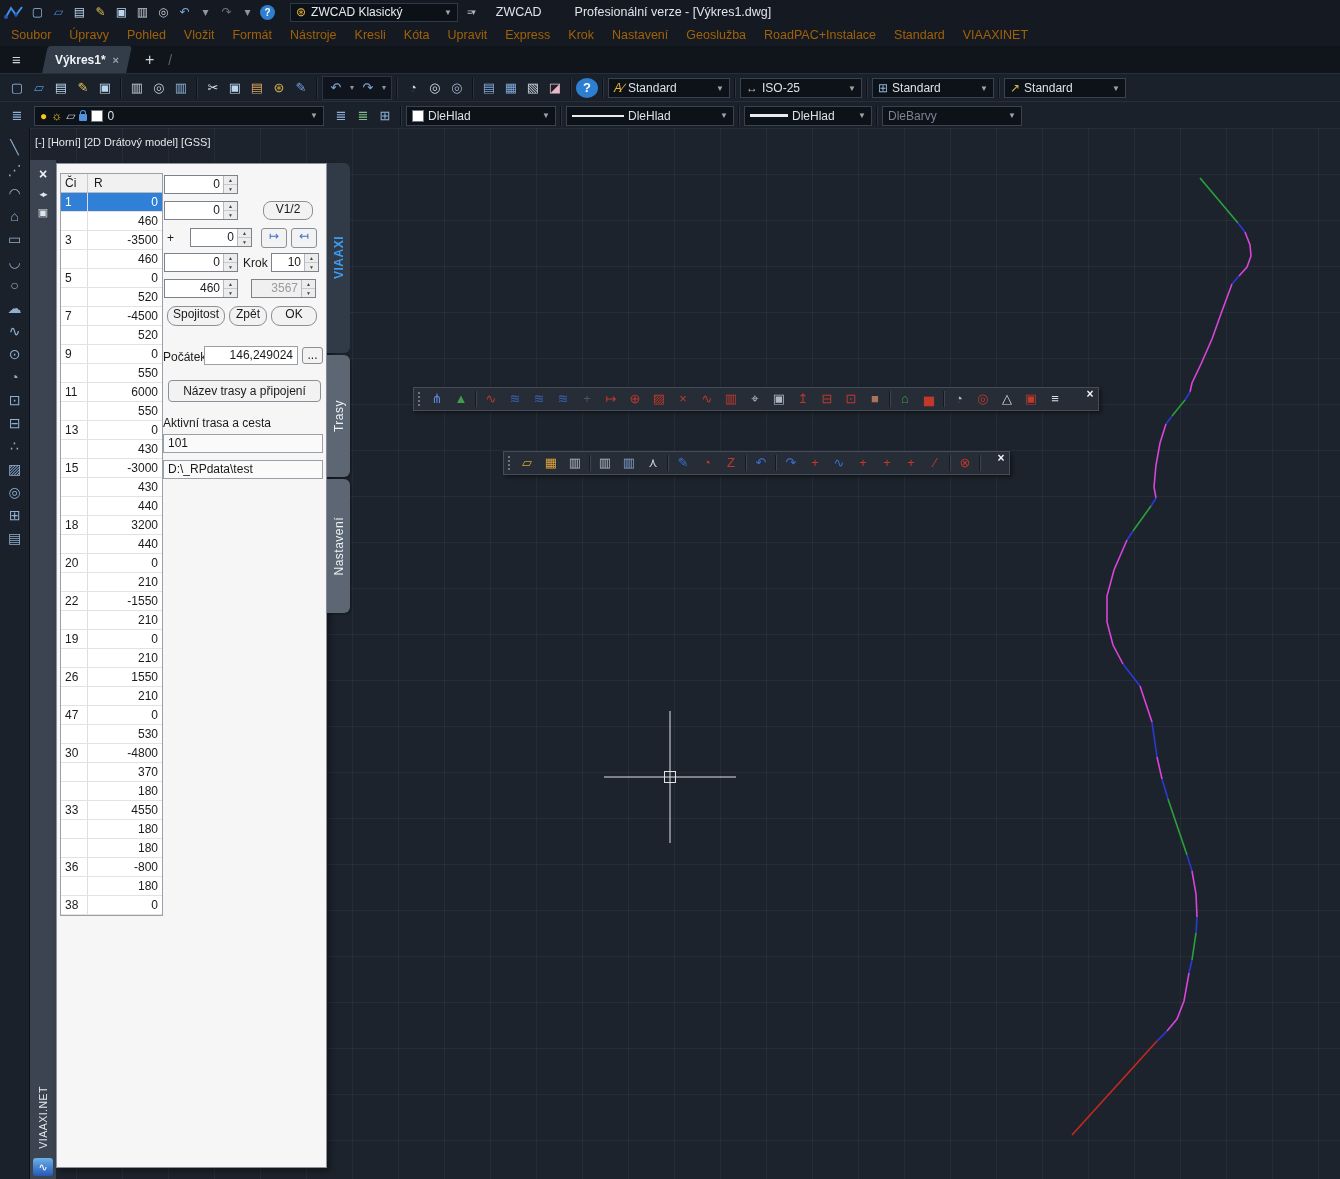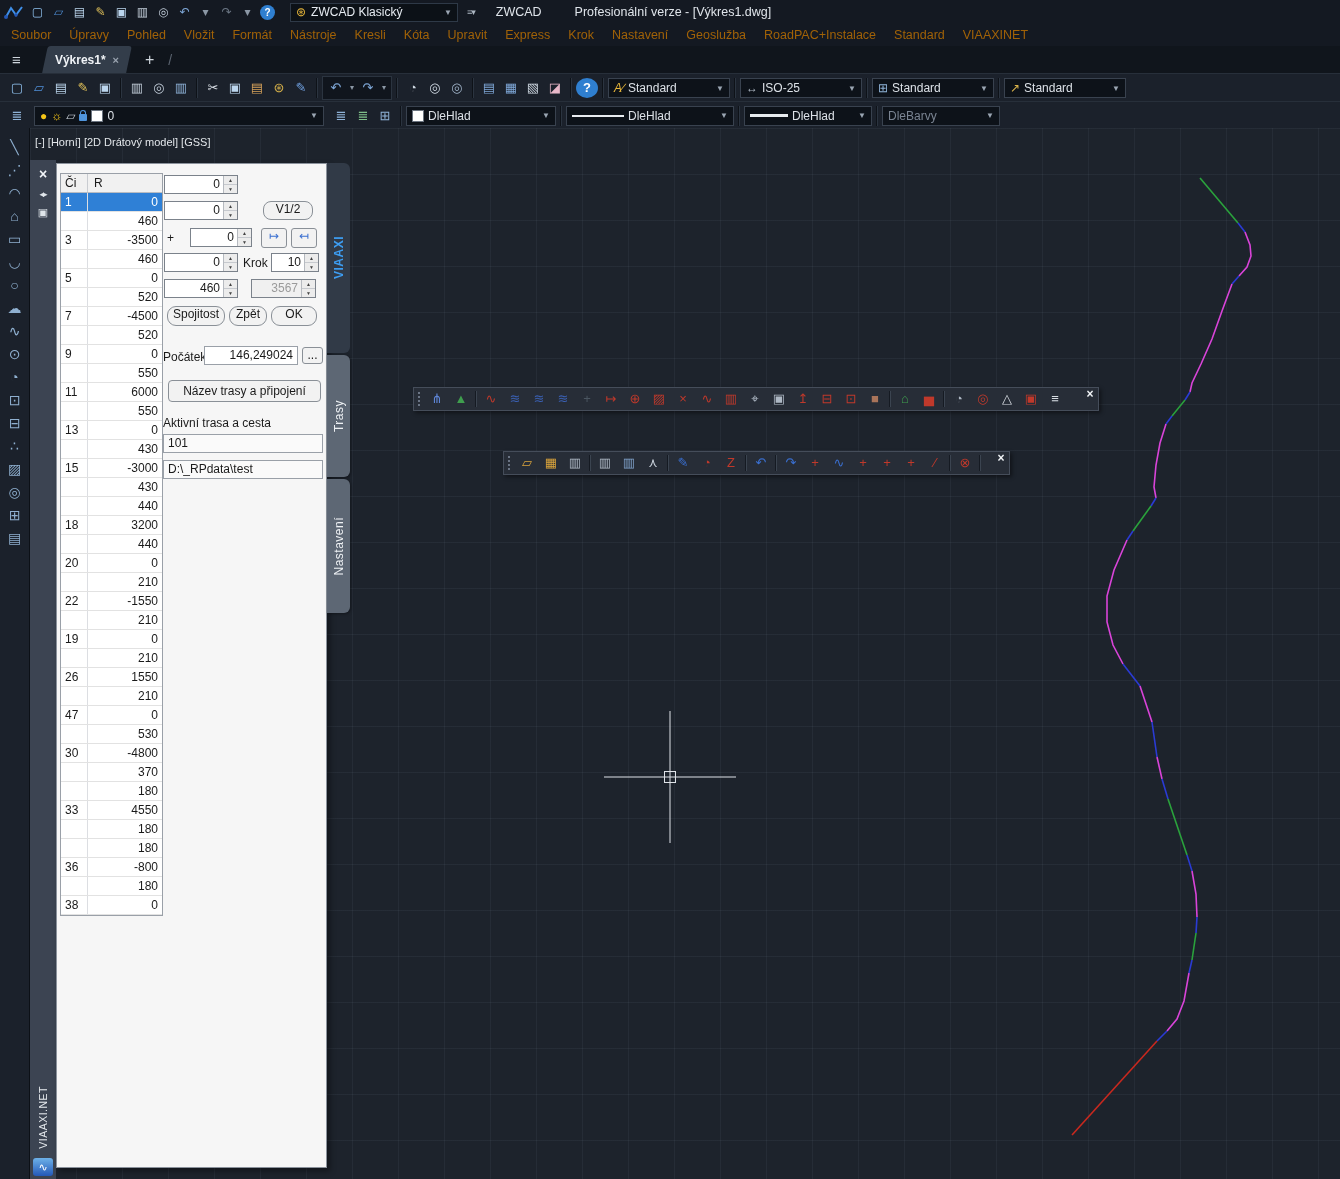--- a/index.html
+++ b/index.html
@@ -264,21 +264,21 @@
       <span>DleHlad</span>
       <span class="carr">▼</span>
     </div>
     <div class="tsep"></div>
     <div class="tcombo" style="width:128px;">
       <span class="lcombo-line thick" style="flex-basis:38px;"></span>
       <span>DleHlad</span>
       <span class="carr">▼</span>
     </div>
     <div class="tsep"></div>
-    <div class="tcombo" style="width:118px;color:#7a8492;">
+    <div class="tcombo" style="width:140px;color:#7a8492;">
       <span>DleBarvy</span>
       <span class="carr">▼</span>
     </div>
   </div>
 
   <div id="canvas">
     <svg id="cad" width="1310" height="1051" viewBox="30 128 1310 1051">
         <polyline points="1200,178 1238,223" fill="none" stroke="#2aa23c" stroke-width="1.6"></polyline>
         <polyline points="1238,223 1245,232" fill="none" stroke="#2a3bd4" stroke-width="1.6"></polyline>
         <polyline points="1245,232 1250,245 1251,256 1247,267 1239,276" fill="none" stroke="#d944d9" stroke-width="1.6"></polyline>

